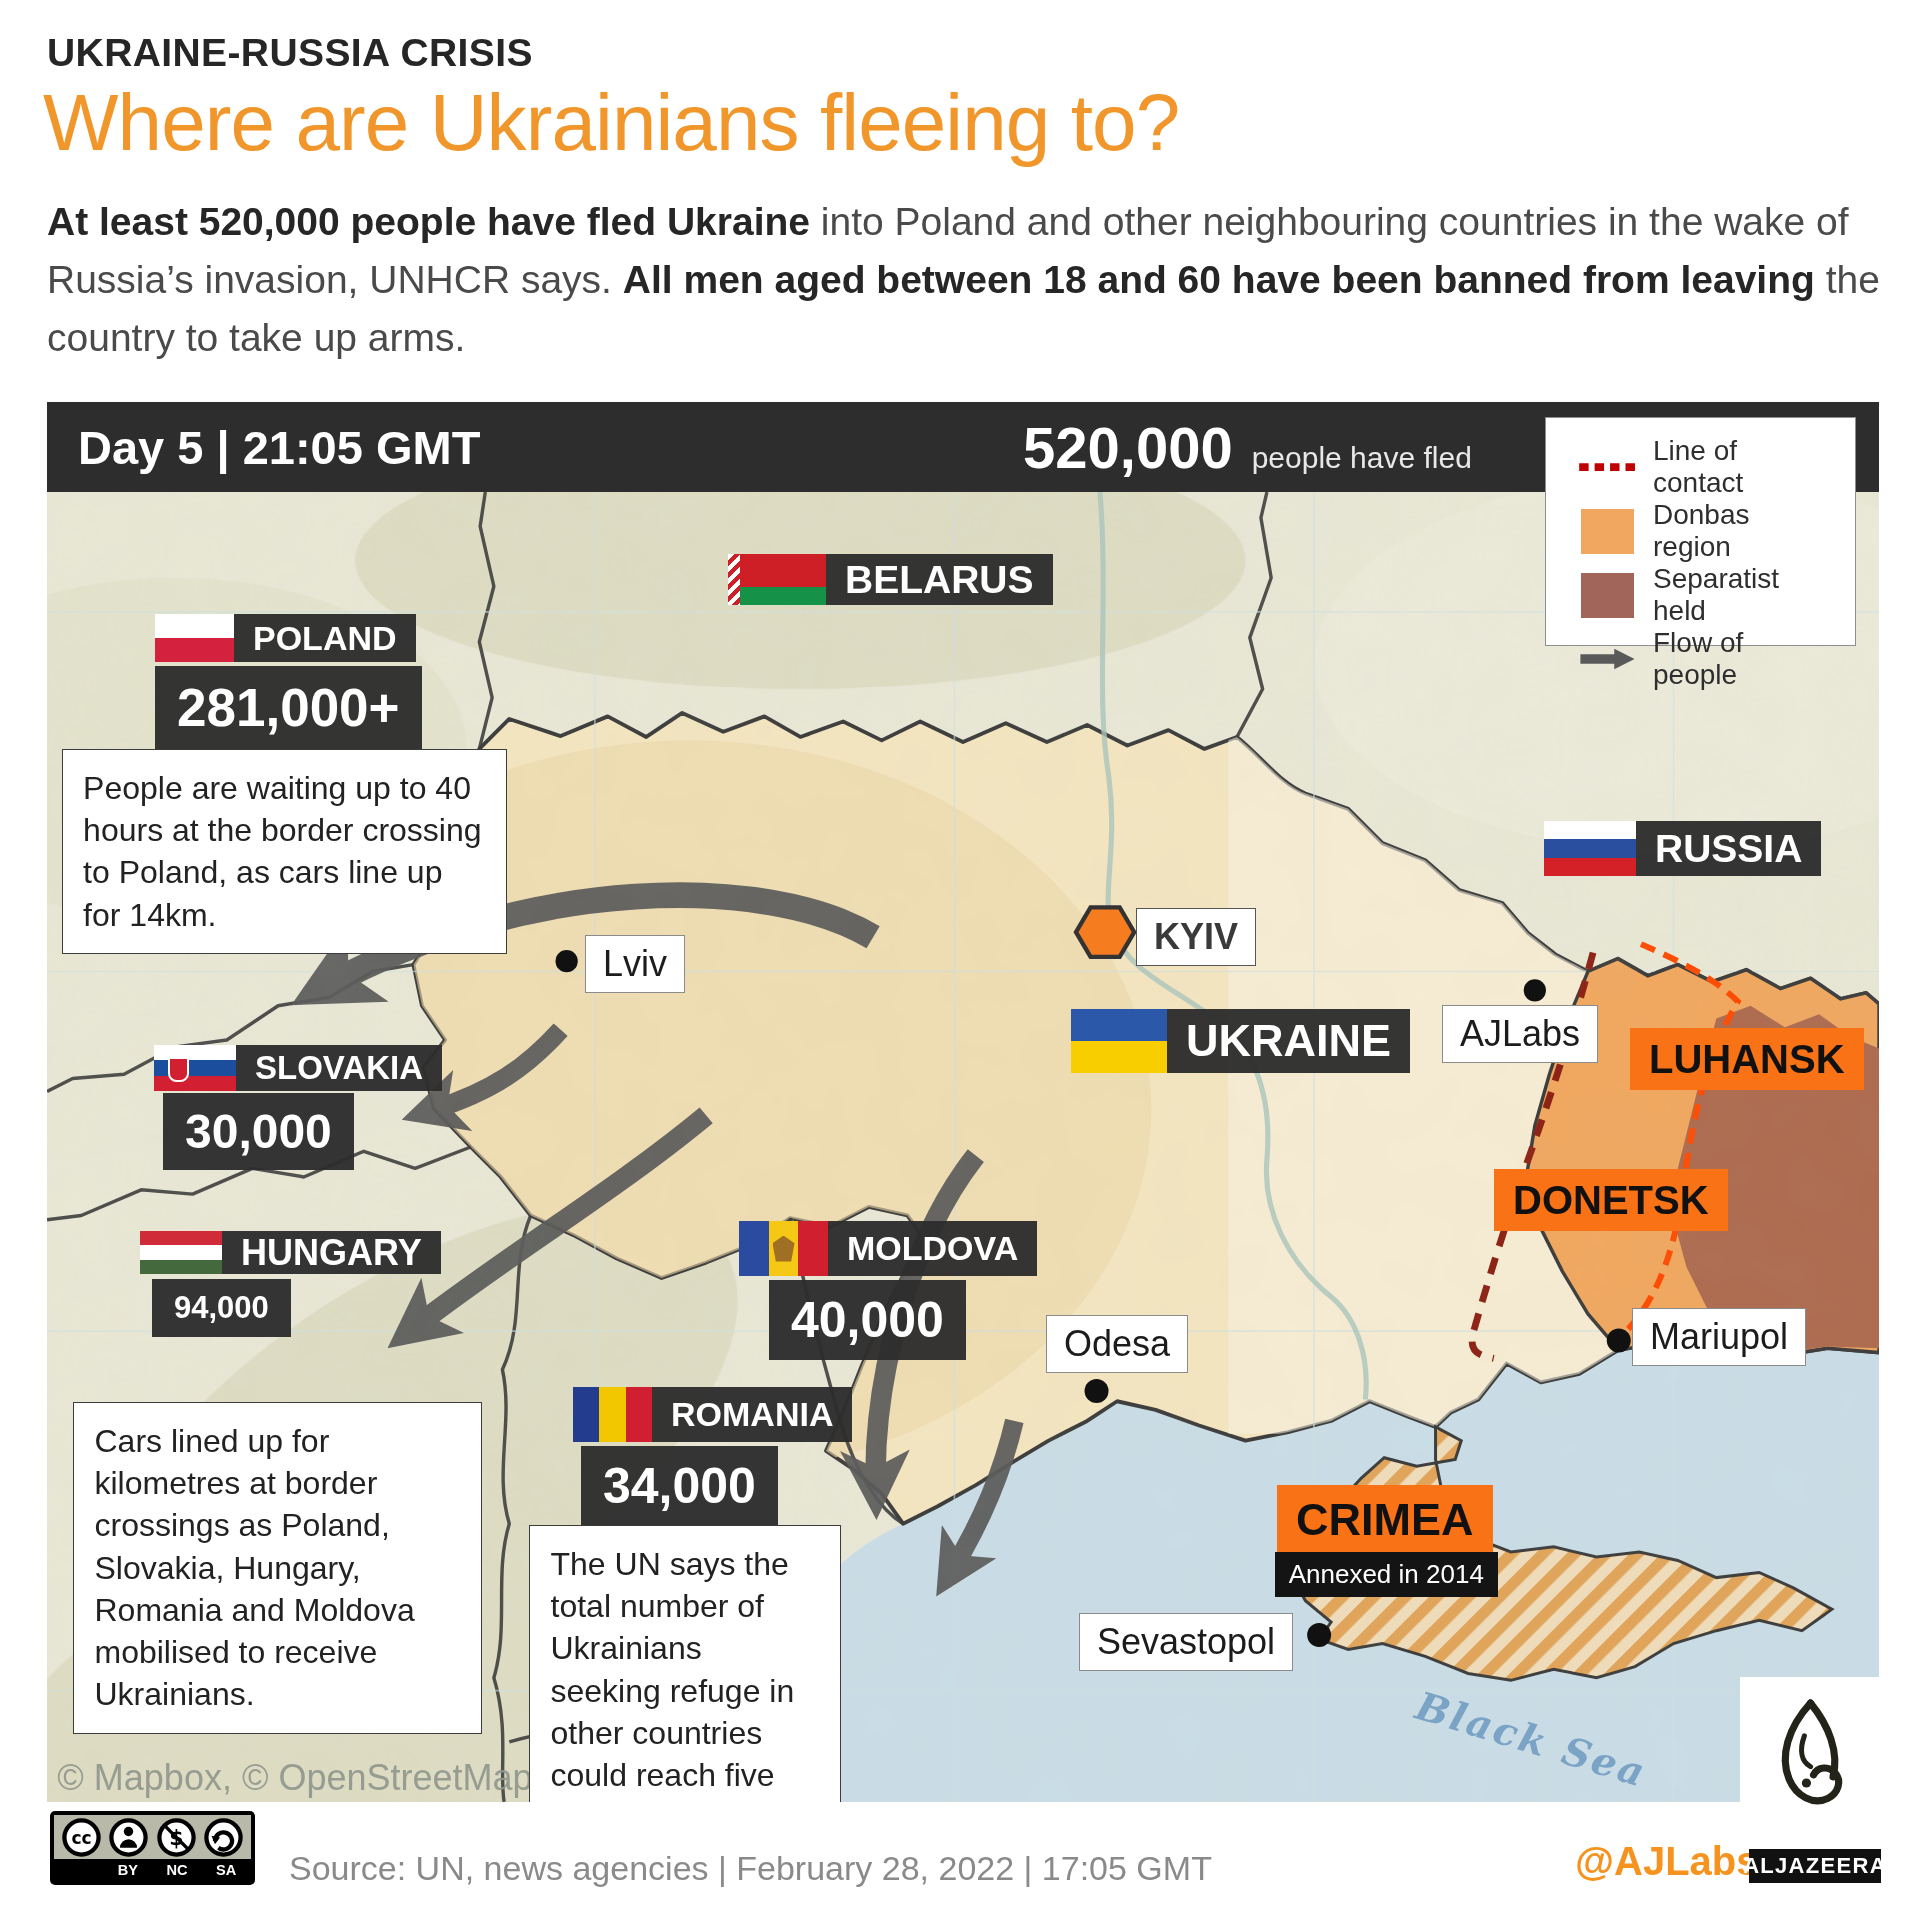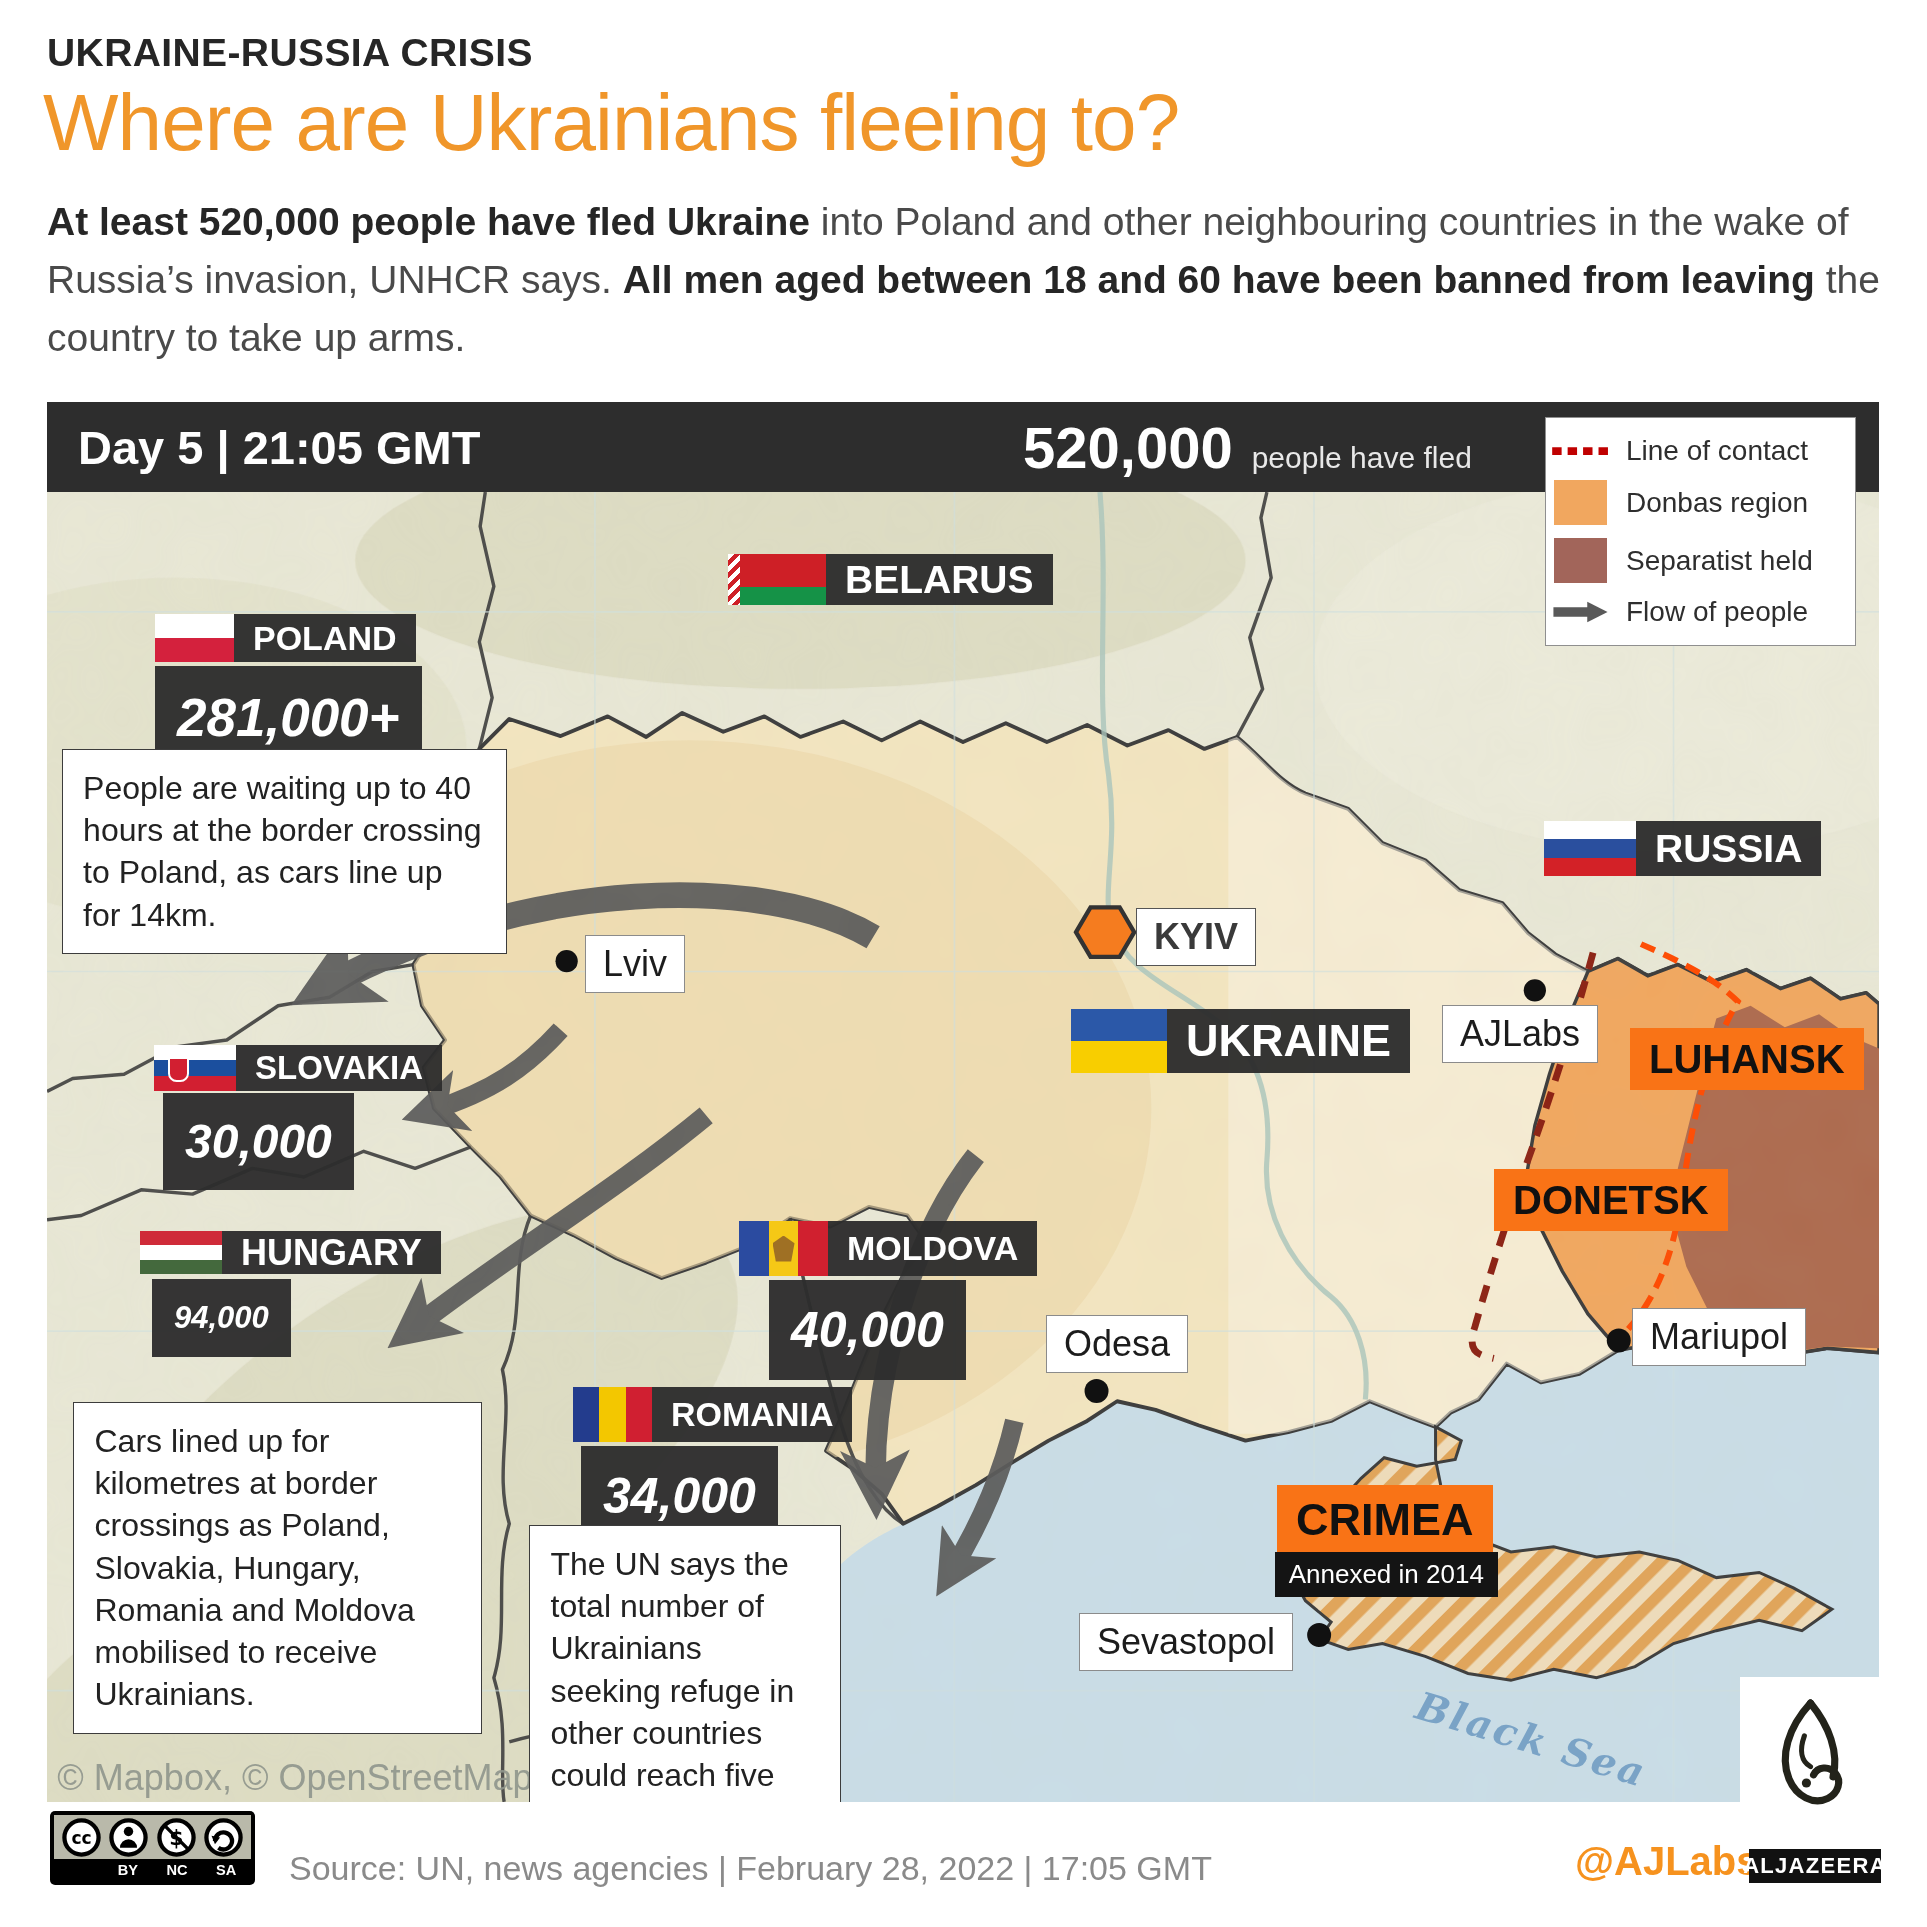--- a/index.html
+++ b/index.html
@@ -14,34 +14,34 @@
 
   
   .statusbar{position:absolute;left:47px;top:402px;width:1832px;height:90px;background:#2d2d2d;display:flex;align-items:center;z-index:4;}
   .day{margin-left:31px;font-size:47px;font-weight:700;color:#ffffff;}
   .count-group{position:absolute;left:976px;display:flex;align-items:baseline;gap:19px;}
   .count{font-size:58px;font-weight:700;color:#ffffff;}
   .count-caption{font-size:30px;font-weight:400;color:#e8e8e8;}
 
   
   .legend{position:absolute;left:1545px;top:417px;width:311px;height:229px;background:#ffffff;border:1.7px solid #8f8f8f;
-    box-sizing:border-box;padding:17px 6px;display:flex;flex-direction:column;justify-content:space-between;z-index:6;}
+    box-sizing:border-box;padding:17px 33px;display:flex;flex-direction:column;justify-content:space-between;z-index:6;}
   .lrow{display:flex;align-items:center;gap:17px;font-size:28px;color:#2e2e2e;}
   .lswatch{width:57px;flex:0 0 57px;display:flex;justify-content:center;align-items:center;}
   .sw-donbas{width:53px;height:45px;background:#f1a75f;}
   .sw-sep{width:53px;height:45px;background:#a2655a;}
 
   
   .map{position:absolute;left:47px;top:492px;width:1832px;height:1310px;overflow:hidden;background:#e9e8d6;}
   .map svg.base{position:absolute;left:0;top:0;}
 
   
   .cgroup{position:absolute;display:flex;align-items:stretch;z-index:3;}
   .cbar{background:rgba(45,45,45,.96);color:#fff;font-weight:700;display:flex;align-items:center;padding:0 19px;white-space:nowrap;}
-  .nbar{position:absolute;background:rgba(45,45,45,.96);color:#fff;font-weight:700;padding:21px 22px;white-space:nowrap;z-index:3;font-style:italic;}
+  .nbar{position:absolute;background:rgba(45,45,45,.96);color:#fff;font-weight:700;padding:11px 22px;white-space:nowrap;z-index:3;}
   .flag{flex:0 0 auto;}
   .flag.pl{width:79px;height:48px;background:linear-gradient(#ffffff 0 50%,#d4213d 50% 100%);}
   .flag.by{width:98px;height:51px;background:linear-gradient(#ce1f26 0 64%,#159247 64% 100%);position:relative;}
   .flag.by::before{content:"";position:absolute;left:0;top:0;bottom:0;width:12px;
     background:repeating-linear-gradient(135deg,#ffffff 0 4.3px,#ce1f26 4.3px 8.6px);}
   .flag.ru{width:92px;height:55px;background:linear-gradient(#ffffff 0 33.4%,#2a4f9e 33.4% 66.7%,#d32127 66.7% 100%);}
   .flag.ua{width:96px;height:64px;background:linear-gradient(#2b58a8 0 50%,#f8ce00 50% 100%);}
   .flag.sk{width:82px;height:46px;background:linear-gradient(#ffffff 0 33.4%,#1b4f9e 33.4% 66.7%,#d21f31 66.7% 100%);position:relative;}
   .flag.sk::after{content:"";position:absolute;left:13.7px;top:12px;width:17px;height:20.5px;background:#d21f31;
     border:2.6px solid #fff;border-radius:0 0 8.6px 8.6px;}

